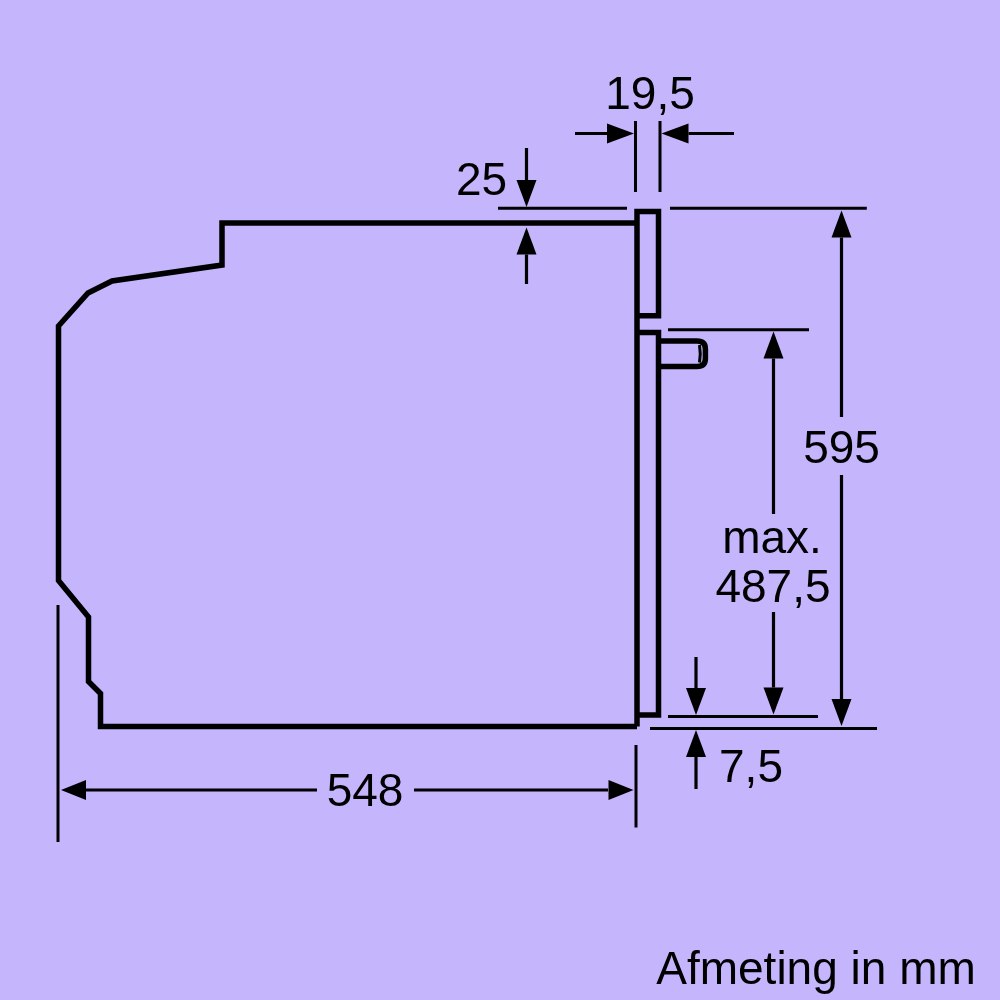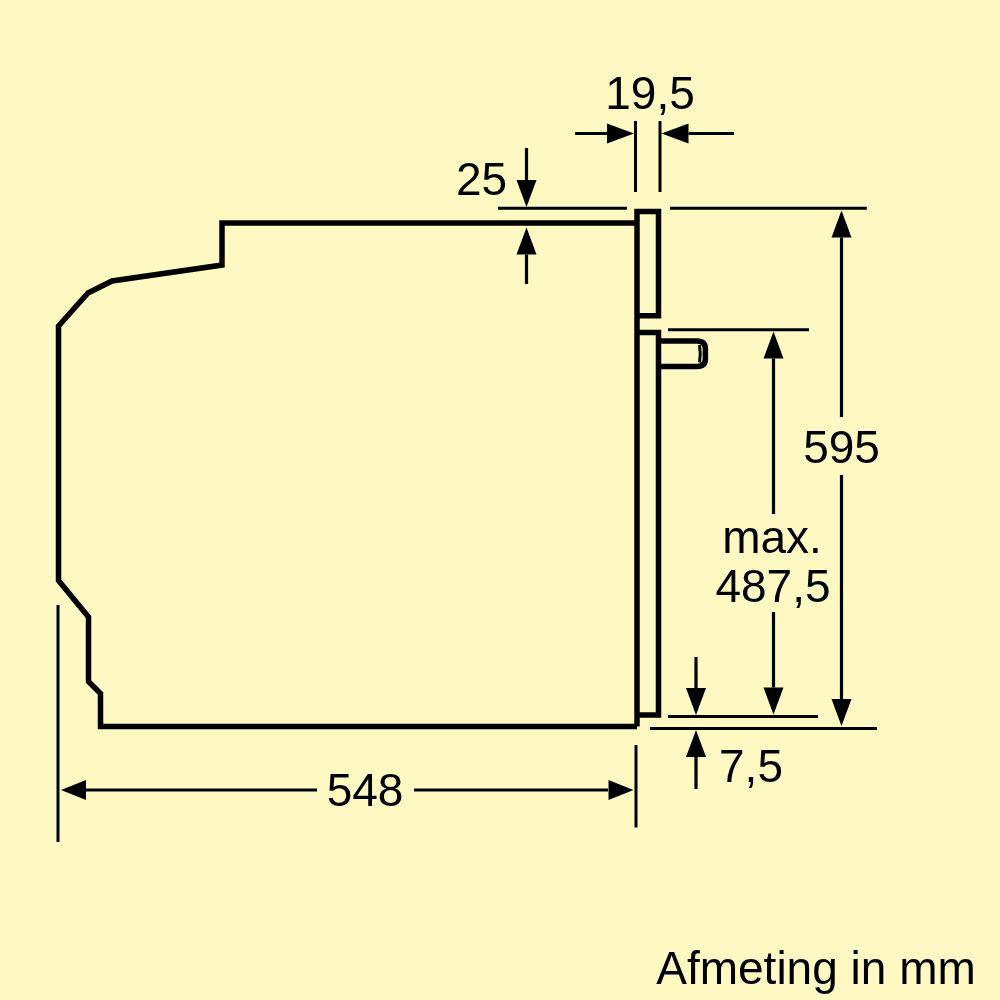--- a/index.html
+++ b/index.html
@@ -4,21 +4,21 @@
 <style>
   html, body {
     margin: 0;
     padding: 0;
     background: #ffffff;
   }
   .stage {
     position: relative;
     width: 1000px;
     height: 1000px;
-    background: #fef9c3;
+    background: #c4b5fd;
     overflow: hidden;
   }
   svg { display: block; }
   .outline {
     fill: none;
     stroke: #000000;
     stroke-width: 5.5;
     stroke-linejoin: miter;
     stroke-linecap: butt;
   }

